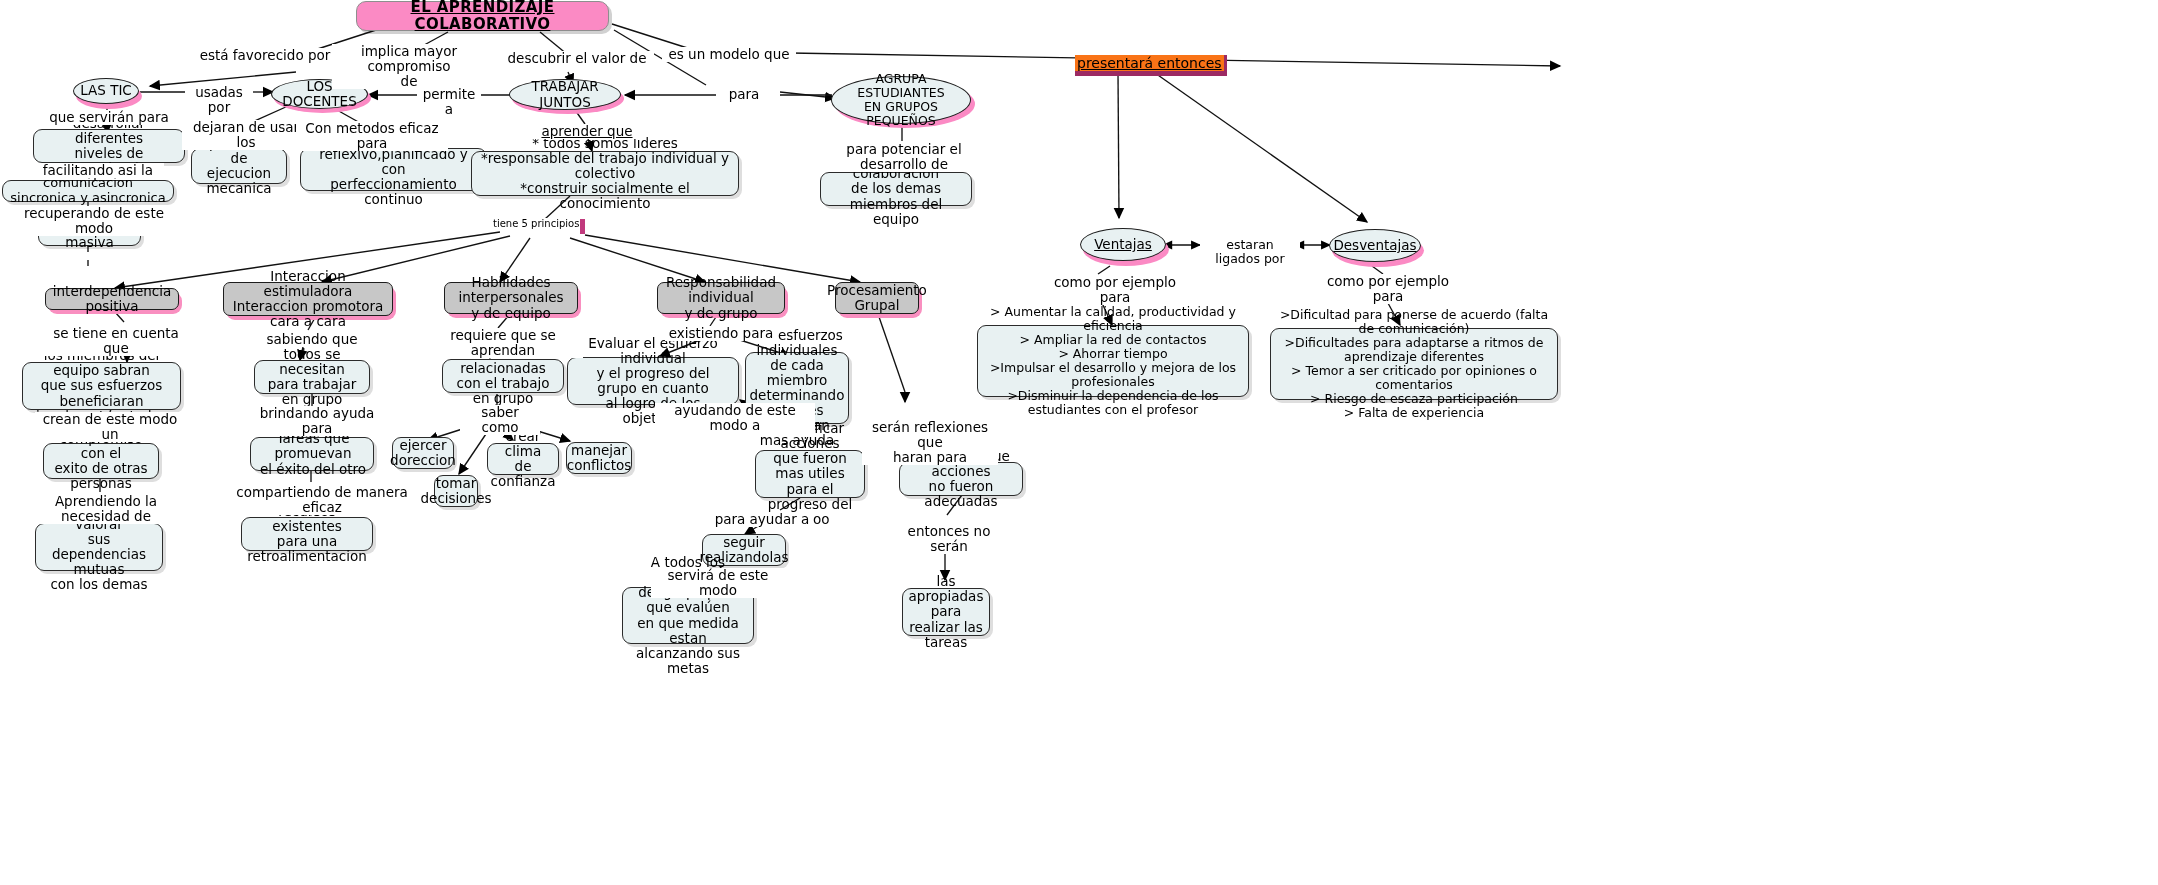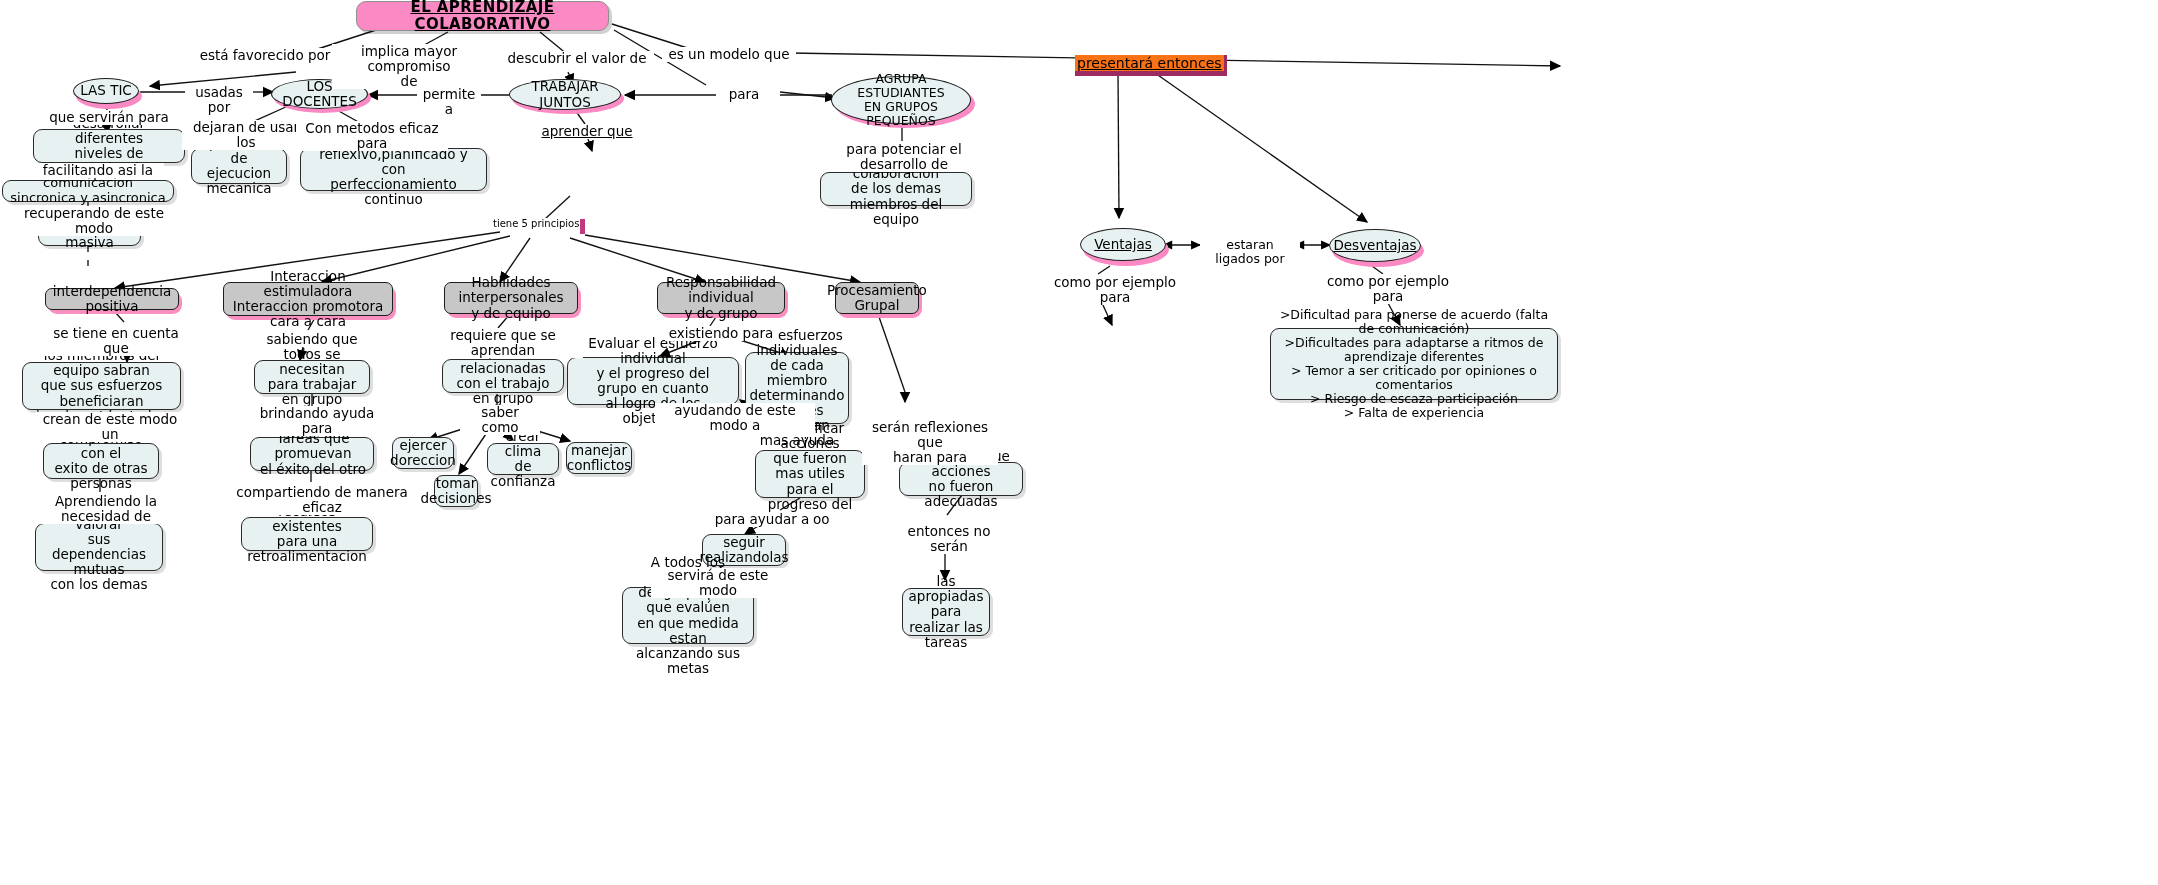--- a/index.html
+++ b/index.html
@@ -277,24 +277,32 @@
 
   <div class="node box z1" style="left:38px; top:224px; width:103px; height:22px;"><span>participacion masiva</span></div>
 
   <div class="node box z1" style="left:191px; top:148px; width:96px; height:36px;"><span>procesos de
 ejecucion mecanica</span></div>
 
   <div class="node box z1" style="left:300px; top:148px; width:187px; height:43px;"><span>Un quehacer
 reflexivo,planificado y con
 perfeccionamiento continuo</span></div>
 
+  <div class="node box z1" style="left:471px; top:151px; width:268px; height:45px;"><span>* todos somos lideres
+*responsable del trabajo individual y colectivo
+*construir socialmente el conocimiento</span></div>
 
   <div class="node box z1" style="left:820px; top:172px; width:152px; height:34px;text-align:center;"><span>Cada uno y con la colaboracion
 de los demas miembros del equipo</span></div>
 
+  <div class="node box z1" style="left:977px; top:325px; width:272px; height:72px; font-size:12.5px;"><span>&gt; Aumentar la calidad, productividad y eficiencia
+&gt; Ampliar la red de contactos
+&gt; Ahorrar tiempo
+&gt;Impulsar el desarrollo y mejora de los profesionales
+&gt;Disminuir la dependencia de los estudiantes con el profesor</span></div>
 
   <div class="node box z1" style="left:1270px; top:328px; width:288px; height:72px; font-size:12.5px;"><span>&gt;Dificultad para ponerse de acuerdo (falta de comunicación)
 &gt;Dificultades para adaptarse a ritmos de aprendizaje diferentes
 &gt; Temor a ser criticado por opiniones o comentarios
 &gt; Riesgo de escaza participación
 &gt; Falta de experiencia</span></div>
 
   <div class="glow-pink" style="left:48px; top:292px; width:134px; height:22px;"></div>
   <div class="node box grey z1" style="left:45px; top:288px; width:134px; height:22px;"><span>interdependencia positiva</span></div>
 

